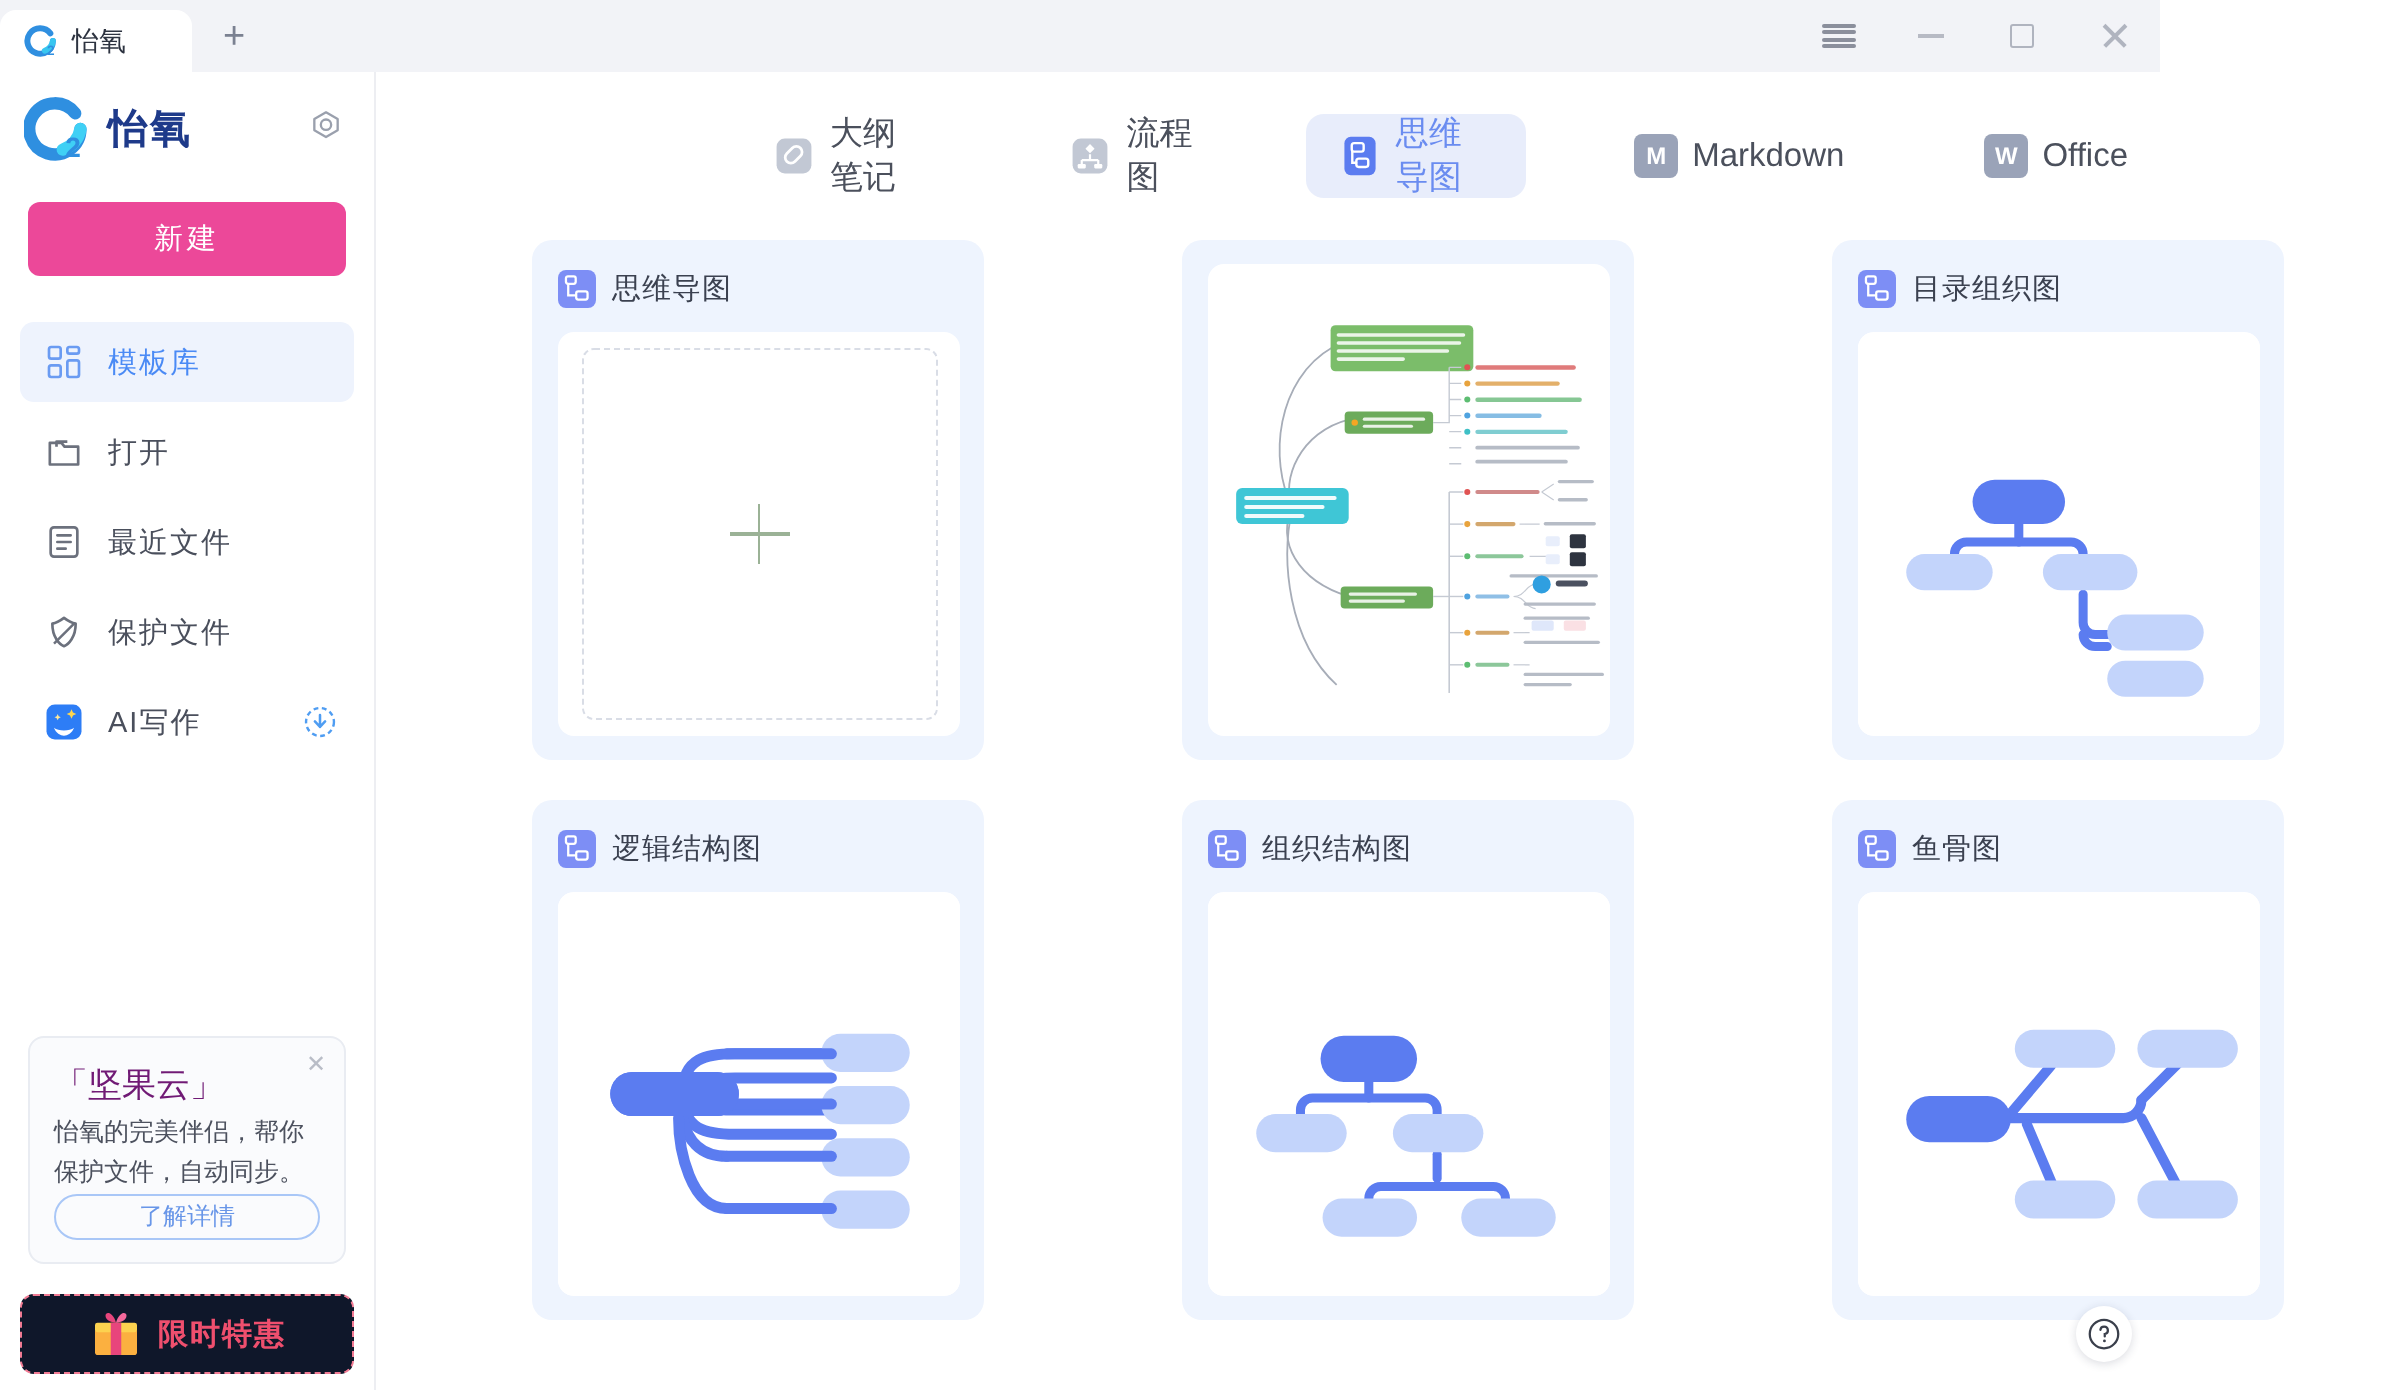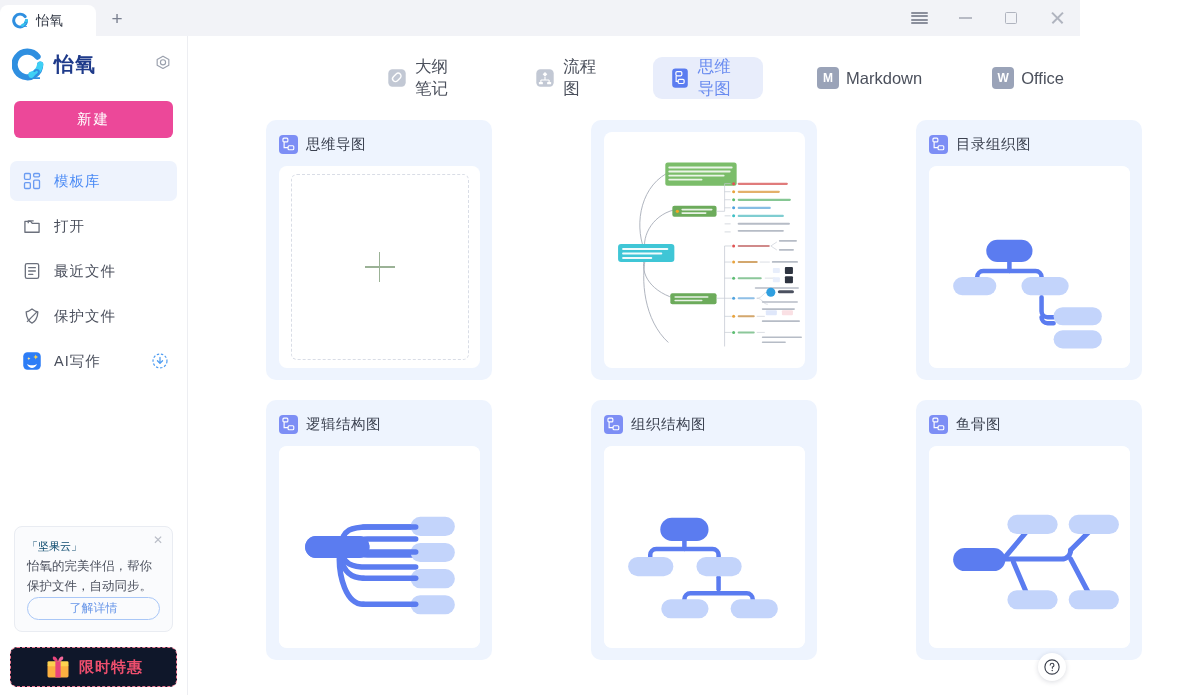--- a/index.html
+++ b/index.html
@@ -92,21 +92,21 @@
 
   .promo {
     position: absolute; left: 14px; right: 14px; bottom: 63px;
     background: #fafbfd; border: 1px solid #e9ecf2; border-radius: 8px;
     padding: 12px 12px 11px 12px;
   }
   .promo-close {
     position: absolute; right: 9px; top: 7px;
     color: #b9bdc7; font-size: 12px; line-height: 1;
   }
-  .promo-title { font-size: 11px; color: #0c4a6e; margin-bottom: 3px; }
+  .promo-title { font-size: 17px; color: #701a75; margin-bottom: 3px; }
   .promo-text { font-size: 12.5px; color: #4c515e; line-height: 1.55; }
   .promo-btn {
     margin-top: 1px; height: 23px;
     border: 1px solid #a9c7f7; border-radius: 12px;
     display: flex; align-items: center; justify-content: center;
     font-size: 12px; color: #6896e8;
   }
   .sale {
     position: absolute; left: 10px; right: 10px; bottom: 8px;
     height: 40px;

